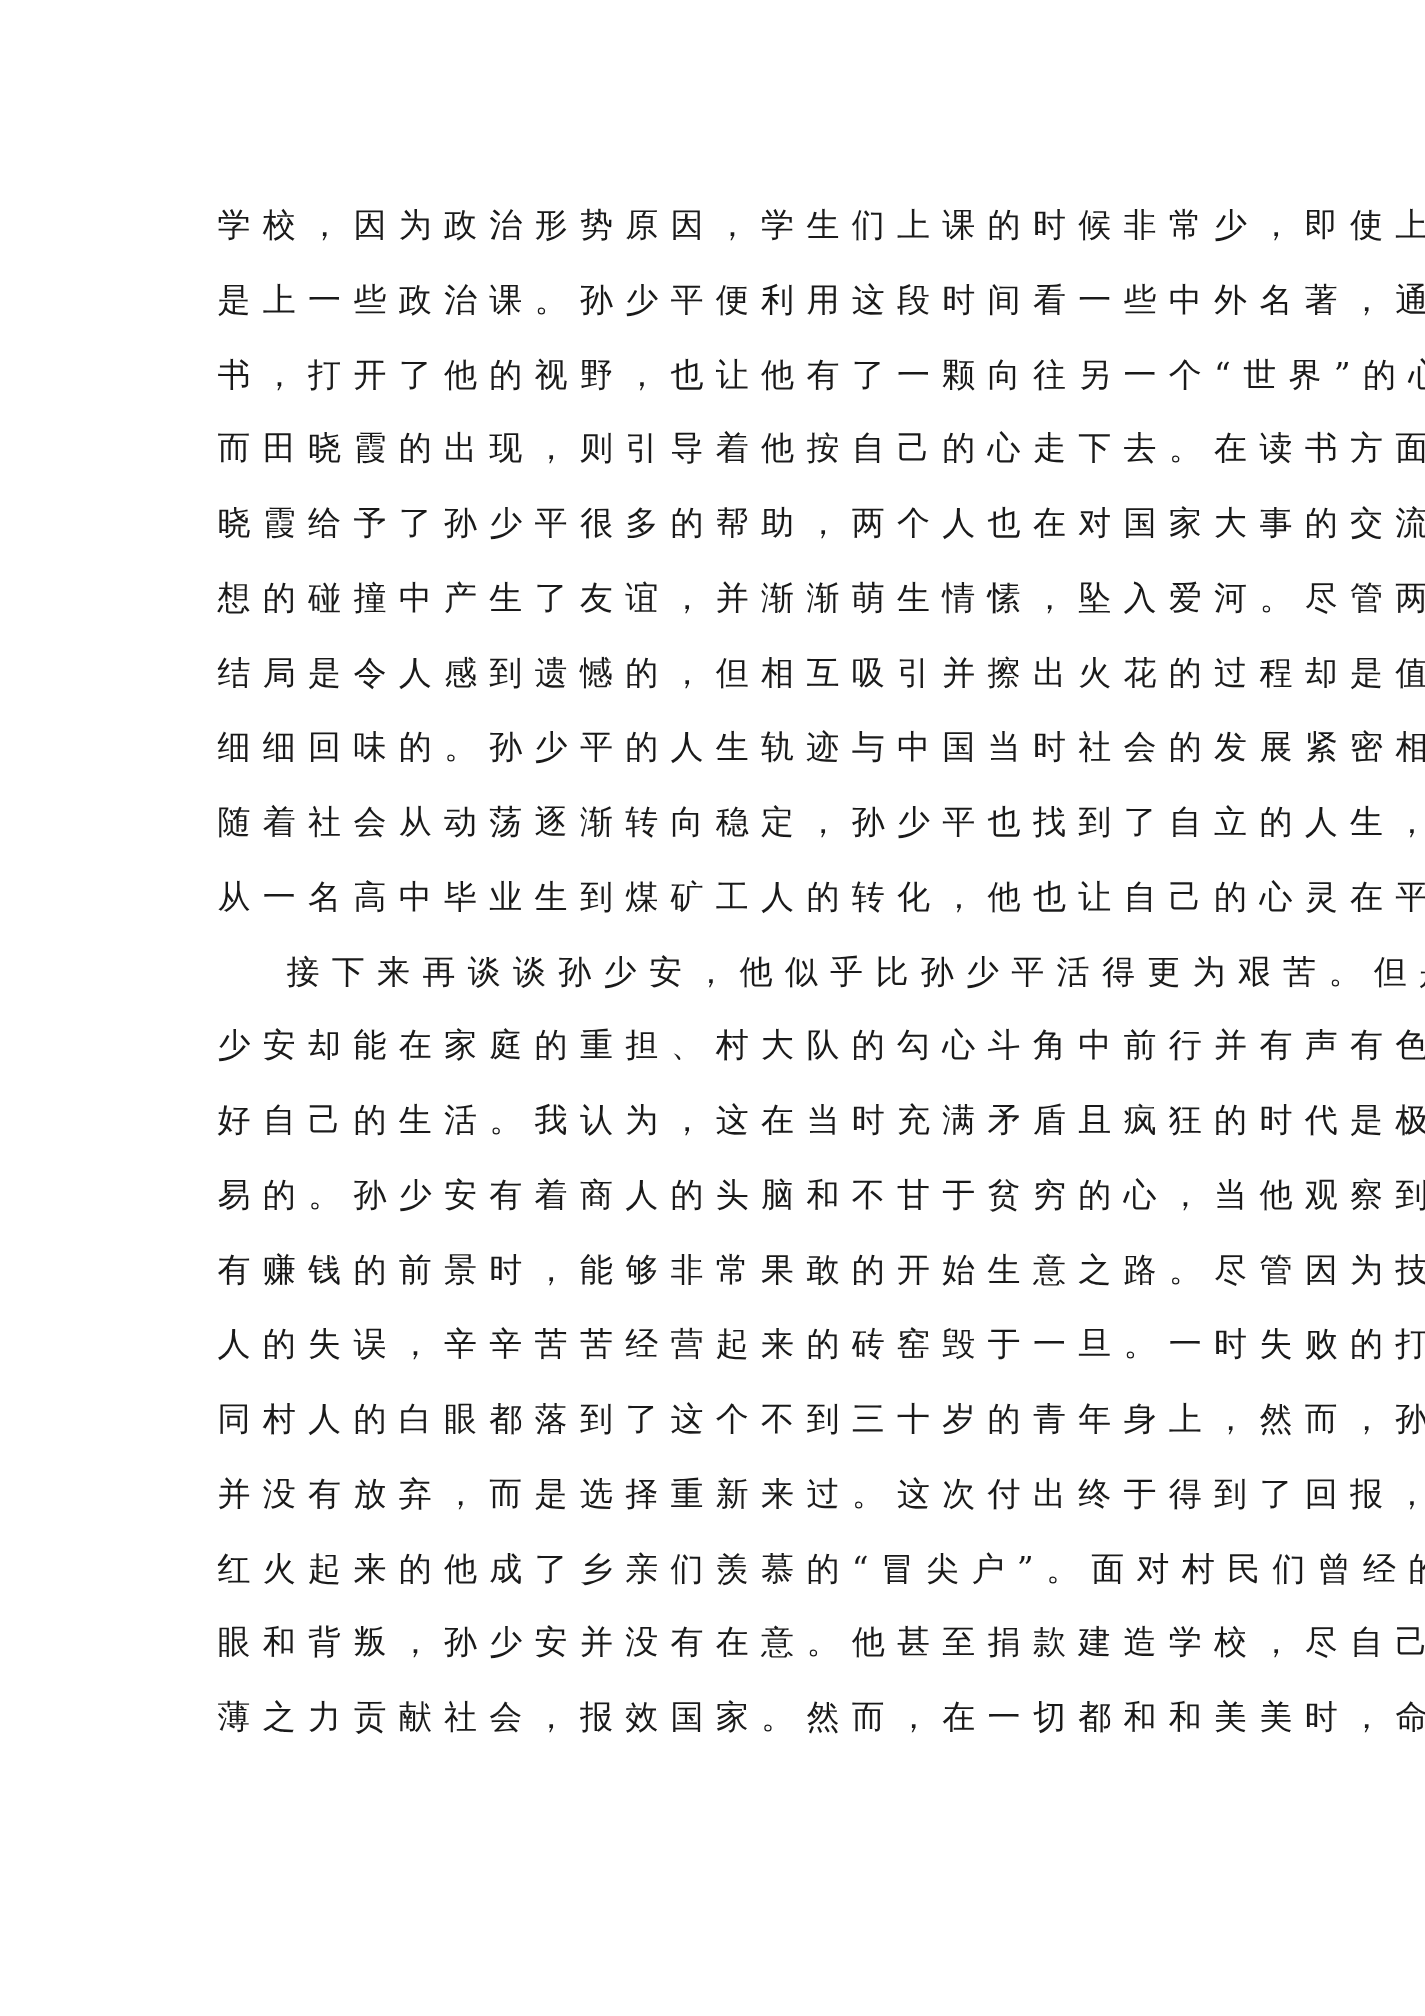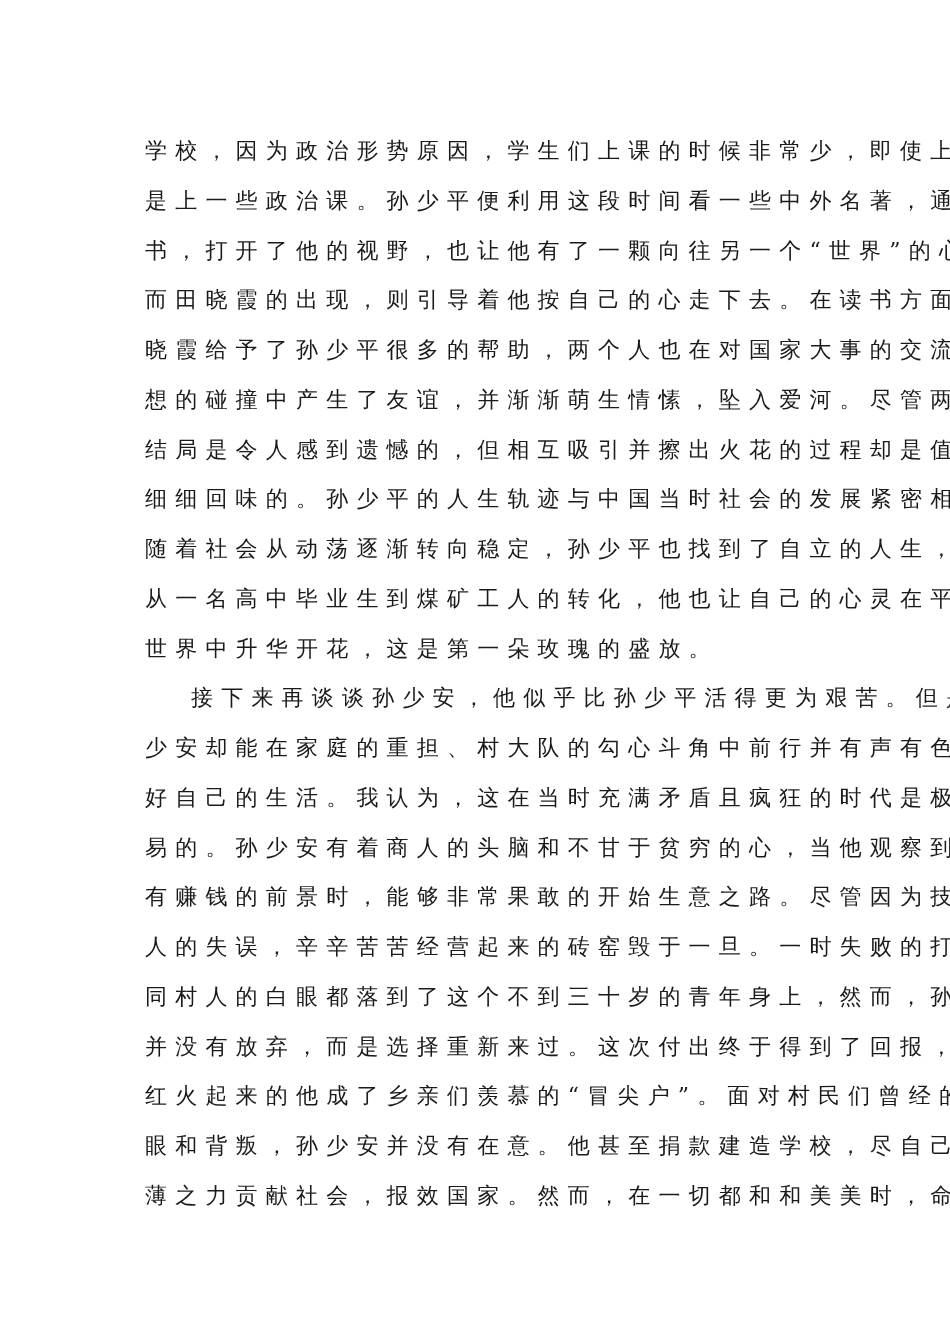--- a/index.html
+++ b/index.html
@@ -50,21 +50,20 @@
       <span class="line">学校，因为政治形势原因，学生们上课的时候非常少，即使上也就</span>
       <span class="line">是上一些政治课。孙少平便利用这段时间看一些中外名著，通过读</span>
       <span class="line">书，打开了他的视野，也让他有了一颗向往另一个“世界”的心。</span>
       <span class="line">而田晓霞的出现，则引导着他按自己的心走下去。在读书方面，田</span>
       <span class="line">晓霞给予了孙少平很多的帮助，两个人也在对国家大事的交流与思</span>
       <span class="line">想的碰撞中产生了友谊，并渐渐萌生情愫，坠入爱河。尽管两人的</span>
       <span class="line">结局是令人感到遗憾的，但相互吸引并擦出火花的过程却是值得人</span>
       <span class="line">细细回味的。孙少平的人生轨迹与中国当时社会的发展紧密相连。</span>
       <span class="line">随着社会从动荡逐渐转向稳定，孙少平也找到了自立的人生，通过</span>
       <span class="line">从一名高中毕业生到煤矿工人的转化，他也让自己的心灵在平凡的</span>
-      <span class="line">世界中升华开花，这是第一朵玫瑰的盛放。</span>
     </div>
 
     <div>
       <span class="line indent">接下来再谈谈孙少安，他似乎比孙少平活得更为艰苦。但是孙</span>
       <span class="line">少安却能在家庭的重担、村大队的勾心斗角中前行并有声有色地过</span>
       <span class="line">好自己的生活。我认为，这在当时充满矛盾且疯狂的时代是极其不</span>
       <span class="line">易的。孙少安有着商人的头脑和不甘于贫穷的心，当他观察到烧砖</span>
       <span class="line">有赚钱的前景时，能够非常果敢的开始生意之路。尽管因为技术工</span>
       <span class="line">人的失误，辛辛苦苦经营起来的砖窑毁于一旦。一时失败的打击、</span>
       <span class="line">同村人的白眼都落到了这个不到三十岁的青年身上，然而，孙少安</span>

